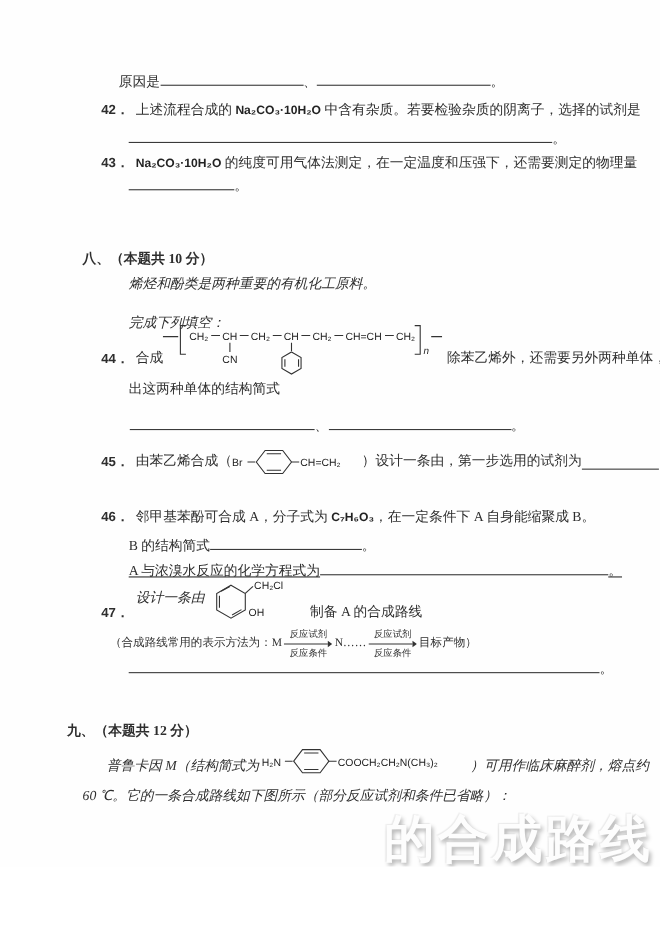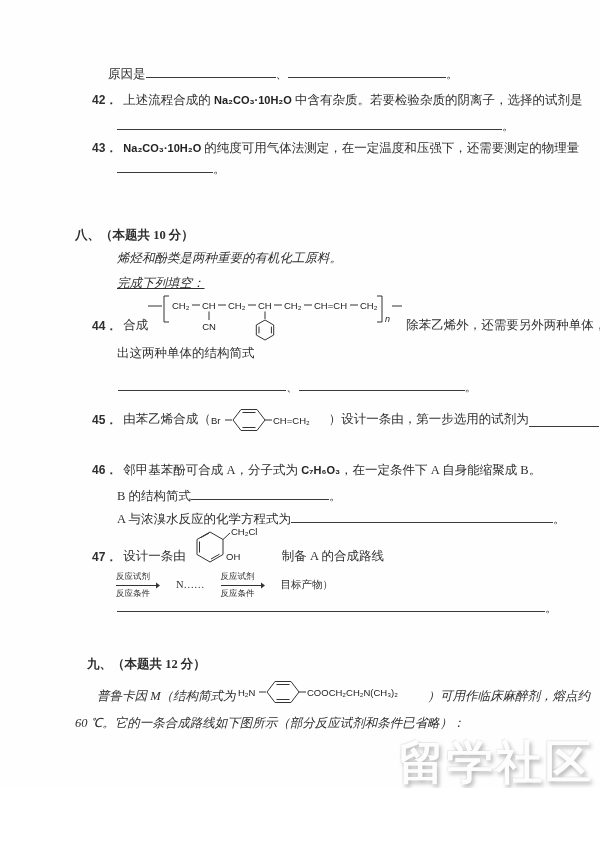--- a/index.html
+++ b/index.html
@@ -6,21 +6,21 @@
   .page{position:relative;width:600px;height:788px;background:#fefefe;overflow:hidden;
         font-family:"Liberation Serif",serif;color:#2e2e2e;}
   .row{position:absolute;white-space:nowrap;font-size:12.5px;line-height:1.25;}
   .flexrow{display:flex;align-items:center;}
   .num{display:inline-block;margin-right:6px;font-family:"Liberation Sans",sans-serif;font-weight:bold;font-size:12px;}
   .chem{font-family:"Liberation Sans",sans-serif;font-weight:bold;font-size:11px;color:#222;}
   .kai{font-style:italic;}
   .bold{font-weight:bold;}
   .ul{display:inline-block;border-bottom:1px solid #3a3a3a;height:13px;vertical-align:baseline;}
   .small-note{font-size:10.5px;}
-  .astack{display:inline-flex;flex-direction:column;align-items:flex-start;font-size:8.5px;line-height:1.15;margin:0 16px;color:#2e2e2e;}
+  .astack{display:inline-flex;flex-direction:column;align-items:center;font-size:8.5px;line-height:1.15;margin:0 2px;color:#2e2e2e;}
   svg.struct text{font-family:"Liberation Sans",sans-serif;font-size:9.5px;fill:#222;}
   svg.struct .sm{font-size:9px;}
   svg.struct line,svg.struct polygon.ring,svg.struct path{stroke:#333;stroke-width:1;fill:none;}
   .wm{position:absolute;right:6px;bottom:2px;text-align:center;font-family:"Liberation Sans",sans-serif;}
   .wm1{font-size:46px;font-weight:bold;color:#fdfdfd;letter-spacing:3px;line-height:1.05;
        text-shadow:2px 3px 4px #b5b5b5,-1px -1px 1px #ededed;}
   .wm2{font-size:21px;color:#ebebeb;line-height:1.0;text-shadow:1px 2px 2px #c9c9c9;}
 </style>
 </head>
 <body>
@@ -40,21 +40,21 @@
 
   <div class="row" style="top:141px;left:92px;">
     <span class="num">43．</span><span class="chem">Na₂CO₃·10H₂O</span><span> 的纯度可用气体法测定，在一定温度和压强下，还需要测定的物理量</span>
   </div>
   <div class="row" style="top:159px;left:117px;">
     <span class="ul" style="width:96px;"></span><span>。</span>
   </div>
 
   <div class="row bold" style="top:228px;left:75px;">八、（本题共 10 分）</div>
   <div class="row kai" style="top:251px;left:117px;">烯烃和酚类是两种重要的有机化工原料。</div>
-  <div class="row kai" style="top:276px;left:117px;text-decoration:underline;">完成下列填空：</div>
+  <div class="row kai" style="top:286px;left:117px;">完成下列填空：</div>
 
   <div class="row flexrow" style="top:292px;left:92px;height:54px;">
     <span class="num" style="align-self:flex-end;margin-bottom:12px;">44．</span>
     <span style="align-self:flex-end;margin-bottom:12px;">合成</span>
     <svg class="struct" width="254" height="54" viewBox="0 0 254 54">
       <line x1="0" y1="14" x2="14" y2="14"></line>
       <path d="M21,4 H16 V30 H21"></path>
       <text x="24" y="17">CH₂</text>
       <line x1="44" y1="13" x2="52" y2="13"></line>
       <text x="54" y="17">CH</text>
@@ -107,41 +107,42 @@
     <span class="ul" style="width:70px;"></span>
     <span>，</span>
   </div>
 
   <div class="row" style="top:463px;left:92px;text-align:right;">
     <span class="num">46．</span><span>邻甲基苯酚可合成 A，分子式为 </span><span class="chem">C₇H₆O₃</span><span>，在一定条件下 A 自身能缩聚成 B。</span>
   </div>
   <div class="row" style="top:486px;left:117px;text-align:center;">
     <span>B 的结构简式</span><span class="ul" style="width:138px;"></span><span>。</span>
   </div>
-  <div class="row" style="top:509px;left:117px;">
+  <div class="row" style="top:509px;left:117px;text-decoration:underline;">
     <span>A 与浓溴水反应的化学方程式为</span><span class="ul" style="width:262px;"></span><span>。</span>
   </div>
 
   <div class="row flexrow" style="top:524px;left:92px;height:46px;align-items:flex-end;">
     <span class="num" style="margin-bottom:5px;">47．</span>
-    <span style="margin-bottom:5px;">设计一条由</span>
+    <span style="margin-bottom:18px;font-style:italic;">设计一条由</span>
     <svg class="struct" width="88" height="46" viewBox="0 0 88 46" style="margin:0 4px;">
       <g>
         <polygon class="ring" points="20,8 33,15.5 33,30.5 20,38 7,30.5 7,15.5"></polygon>
         <line x1="9.5" y1="17.5" x2="9.5" y2="28.5"></line>
         <line x1="11" y1="13.5" x2="19" y2="9.2"></line>
         <line x1="21" y1="35" x2="29.5" y2="30.2"></line>
       </g>
       <line x1="33" y1="15.5" x2="40" y2="9"></line>
       <text x="41" y="11">CH₂Cl</text>
       <text x="36" y="36">OH</text>
     </svg>
     <span style="margin-bottom:5px;">制备 A 的合成路线</span>
   </div>
   <div class="row flexrow small-note" style="top:570px;left:100px;height:30px;">
+    <span>（合成路线常用的表示方法为：M</span>
     <span class="astack">
       <span>反应试剂</span>
       <svg width="44" height="7" viewBox="0 0 44 7">
           <line x1="0" y1="3.5" x2="40" y2="3.5" stroke="#333" stroke-width="1"></line>
           <polygon points="40,0.5 44,3.5 40,6.5" fill="#333"></polygon>
         </svg>
       <span>反应条件</span>
     </span>
     <span>N……</span>
     <span class="astack">
@@ -151,35 +152,35 @@
           <polygon points="40,0.5 44,3.5 40,6.5" fill="#333"></polygon>
         </svg>
       <span>反应条件</span>
     </span>
     <span>目标产物）</span>
   </div>
   <div class="row" style="top:598px;left:117px;">
     <span class="ul" style="width:428px;"></span><span>。</span>
   </div>
 
-  <div class="row bold" style="top:657px;left:87px;">九、（本题共 12 分）</div>
+  <div class="row bold" style="top:657px;left:61px;">九、（本题共 12 分）</div>
   <div class="row flexrow" style="top:673px;left:97px;height:38px;">
     <span class="kai" style="margin-top:10px;">普鲁卡因 M（结构简式为</span>
     <svg class="struct" width="188" height="34" viewBox="0 0 188 34" style="margin:0 2px;">
       <text x="0" y="21">H₂N</text>
       <line x1="21" y1="17" x2="28" y2="17"></line>
       <g>
         <polygon class="ring" points="29,17 37,6.5 53,6.5 61,17 53,27.5 37,27.5"></polygon>
         <line x1="38.5" y1="9.5" x2="51.5" y2="9.5"></line>
         <line x1="38.5" y1="24.5" x2="51.5" y2="24.5"></line>
       </g>
       <line x1="61" y1="17" x2="68" y2="17"></line>
       <text x="69" y="21">COOCH₂CH₂N(CH₃)₂</text>
     </svg>
     <span class="kai" style="margin-top:10px;">）可用作临床麻醉剂，熔点约</span>
   </div>
   <div class="row kai" style="top:716px;left:75px;">60 ℃。它的一条合成路线如下图所示（部分反应试剂和条件已省略）：</div>
 
   <div class="wm">
-    <div class="wm1">留学社区</div>
+    <div class="wm1">的合成路线</div>
   </div>
 
 </div>
 
 </body></html>

